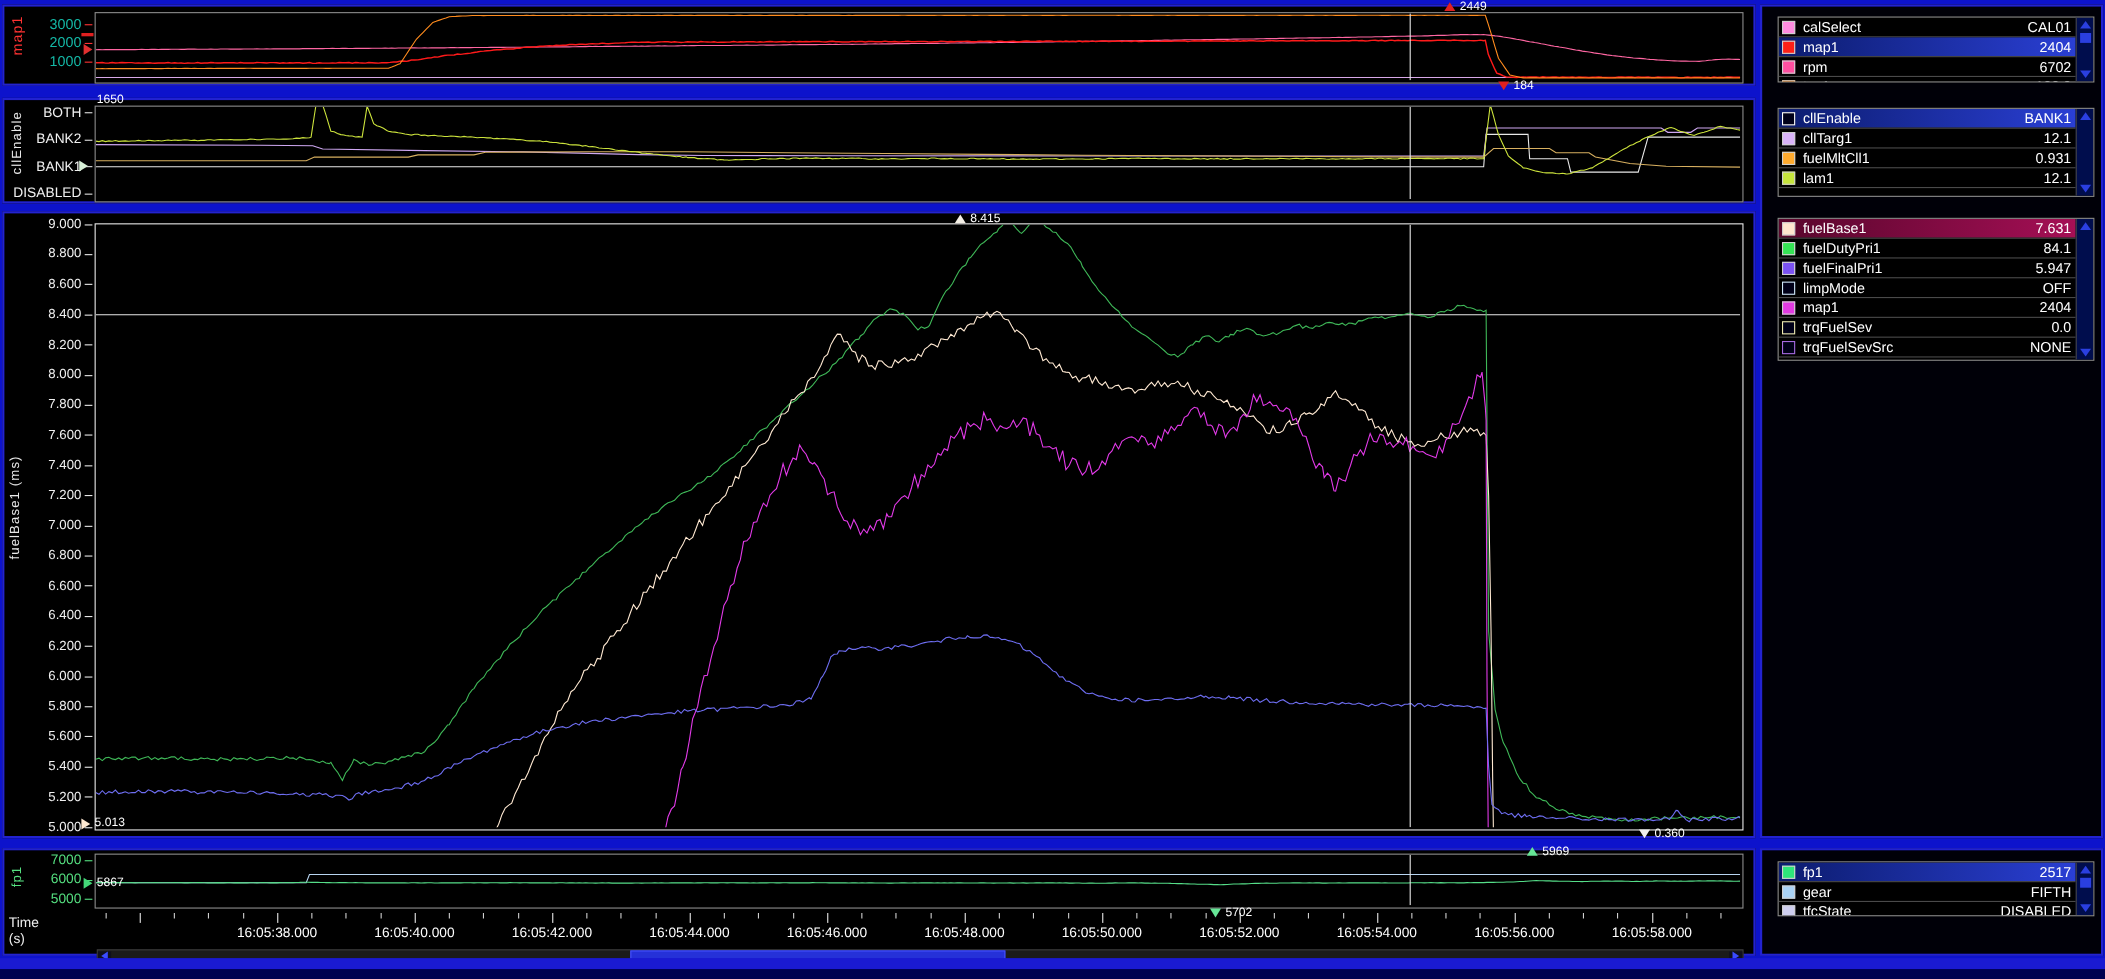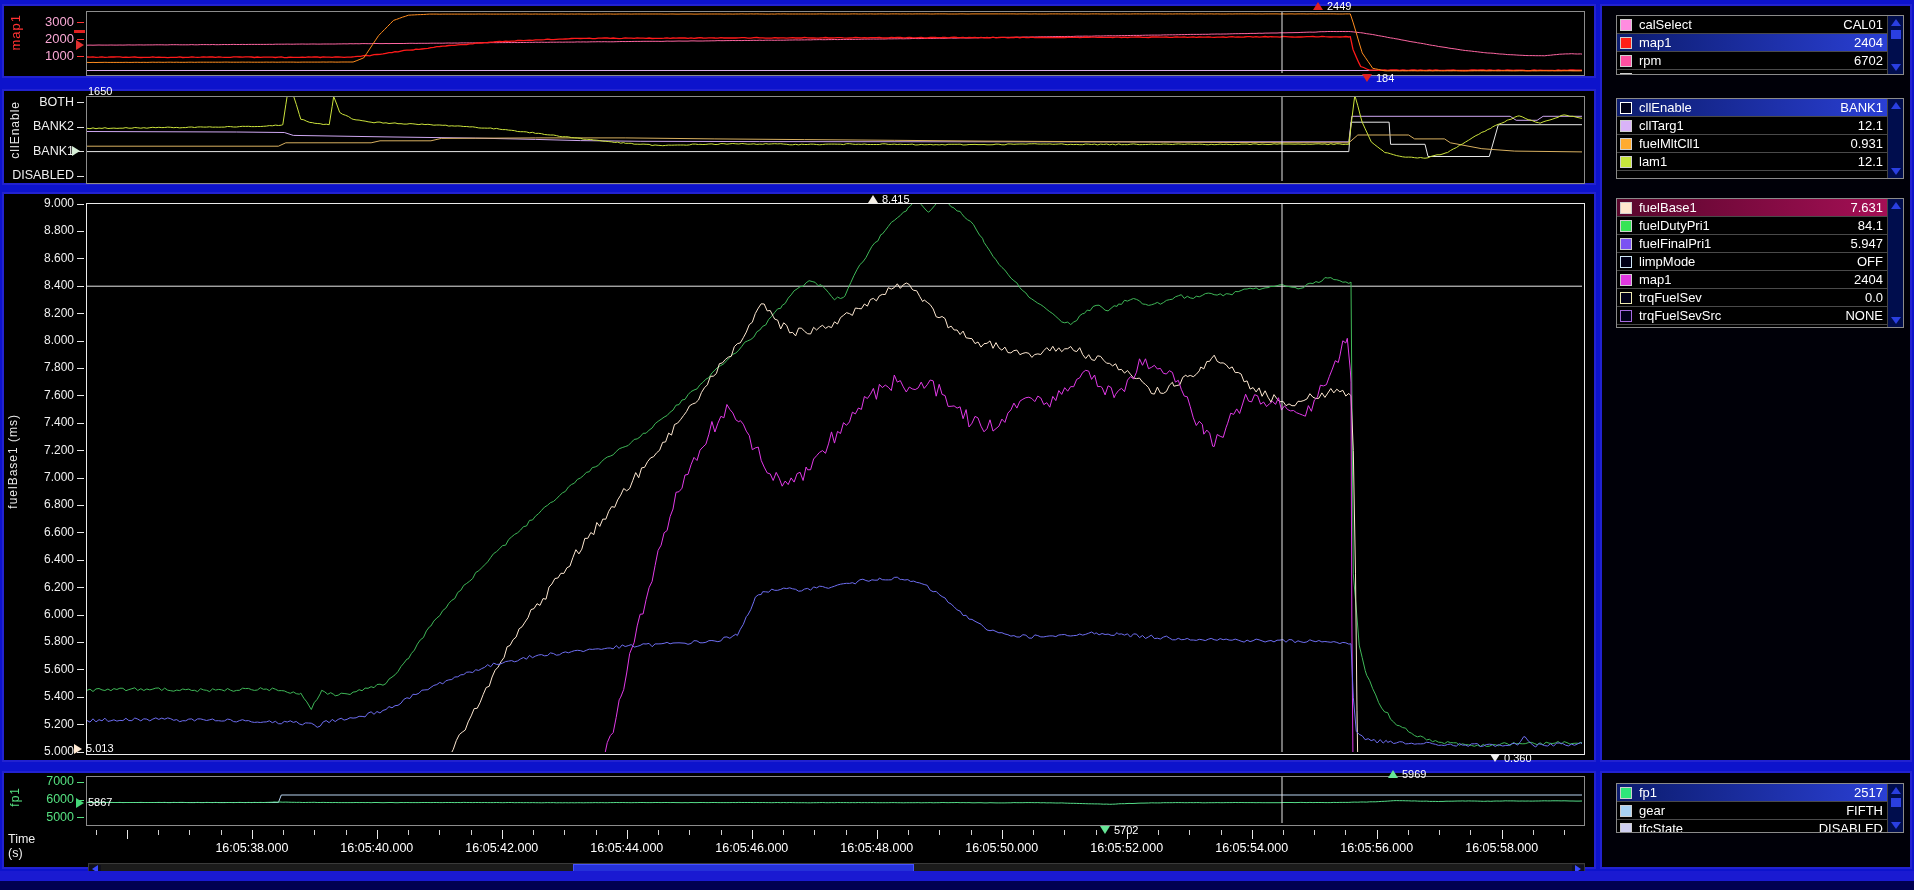--- a/index.html
+++ b/index.html
@@ -51,21 +51,21 @@
   .lsthumb{position:absolute;left:3px;top:14px;width:10px;height:9px;background:#2a3fe0;}
   .band{position:absolute;left:0;width:1914px;}
 </style>
 </head>
 <body>
 
 <div class="page">
 
   <div class="panel" style="left:2px;top:4px;width:1594px;height:74px;">
     <span class="vlabel" style="left:4px;top:8px;color:#ff3232;">map1</span>
-    <div class="yticks" style="left:0;top:6px;width:82px;height:61px;font-size:13px;color:#f9a8d4;">
+    <div class="yticks" style="left:0;top:6px;width:82px;height:61px;font-size:13px;color:#14b8a6;">
         <span class="ytick" style="top: 2.06115px;">3000</span>
         <span class="ydash" style="top: 9.56115px; background: rgb(255, 50, 50);"></span>
         <span class="ytick" style="top: 19.1719px;">2000</span>
         <span class="ydash" style="top: 26.6719px; background: rgb(255, 50, 50);"></span>
         <span class="ytick" style="top: 36.2827px;">1000</span>
         <span class="ydash" style="top: 43.7827px; background: rgb(255, 50, 50);"></span>
       </div>
     <div class="plot" style="left:82px;top:5px;width:1497px;height:63px;">
       <svg width="1495" height="61" viewBox="0 0 1495 61" style="overflow:hidden;">
           <polyline points="0.0,58.5 1495.0,58.5" fill="none" stroke="#d8a8e8" stroke-width="1"></polyline>

